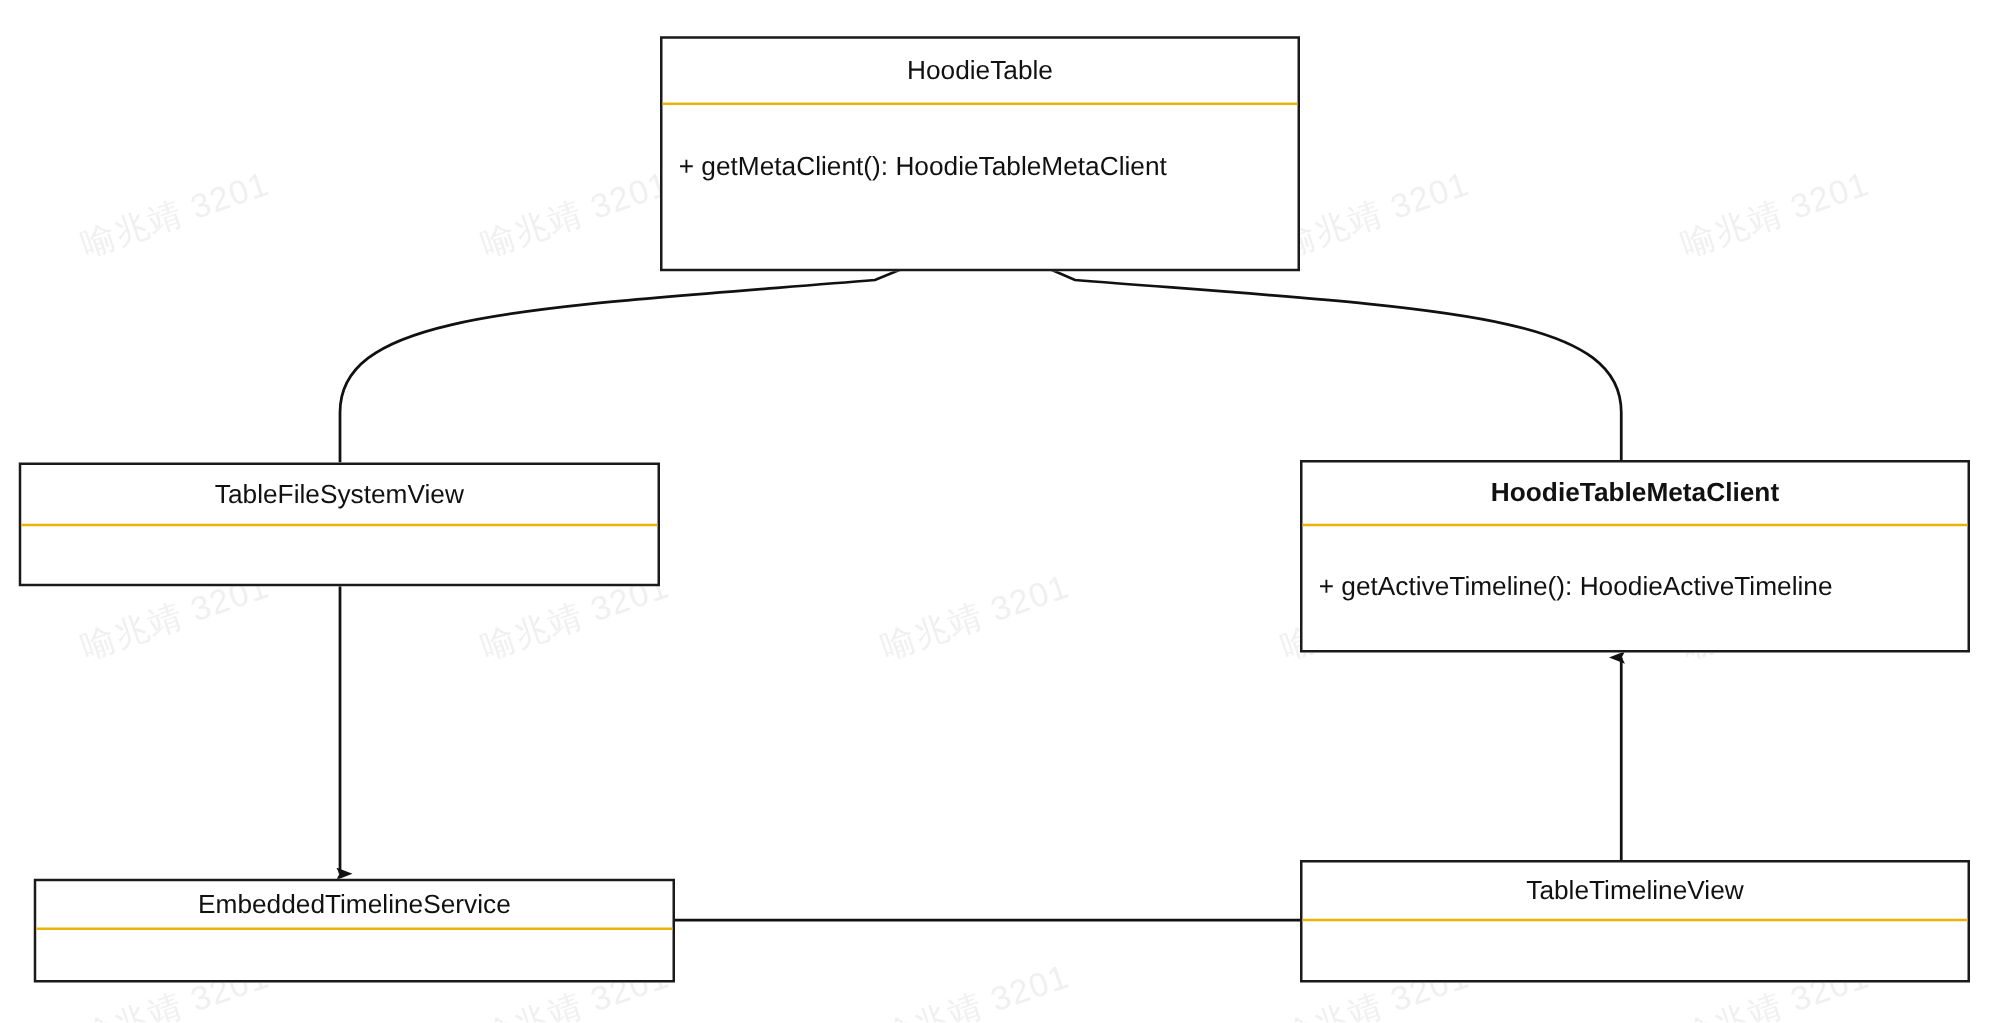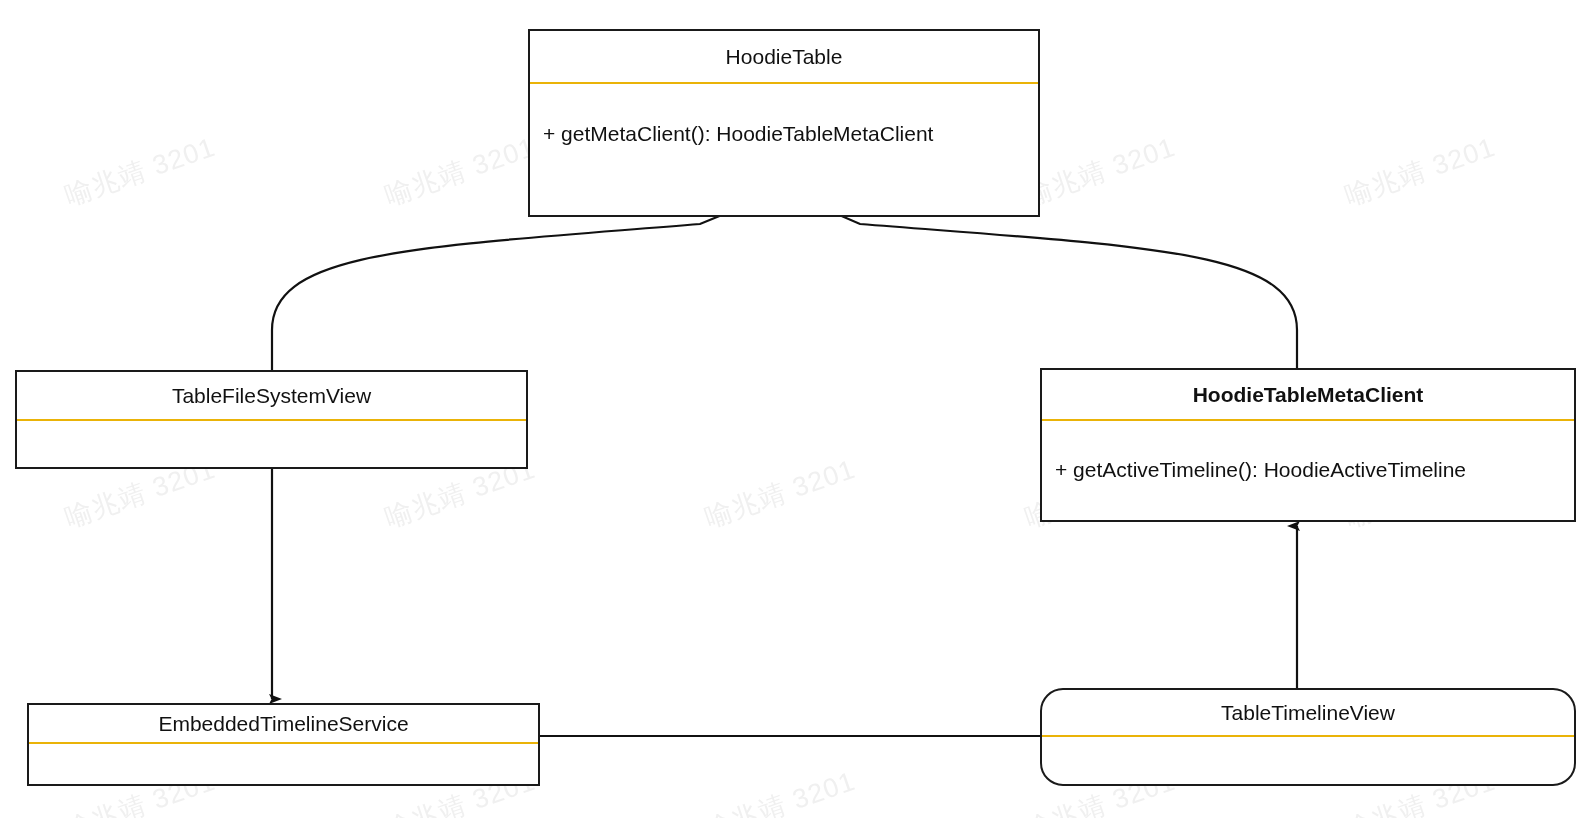--- a/index.html
+++ b/index.html
@@ -89,21 +89,21 @@
   #box-table-file-system-view .uml-class-members { height: 48px; }
 
   #box-hoodie-table-meta-client { left: 1040px; top: 368px; width: 536px; height: 154px; }
   #box-hoodie-table-meta-client .uml-class-name    { height: 49px; font-weight: bold; }
   #box-hoodie-table-meta-client .uml-class-members { height: 101px; padding: 9px 0; }
 
   #box-embedded-timeline-service { left: 15px; top: 703px; width: 513px; height: 83px; margin-left: 12px; }
   #box-embedded-timeline-service .uml-class-name    { height: 37px; }
   #box-embedded-timeline-service .uml-class-members { height: 42px; }
 
-  #box-table-timeline-view { left: 1040px; top: 688px; width: 536px; height: 98px; border-radius: 23px; }
+  #box-table-timeline-view { left: 1040px; top: 688px; width: 536px; height: 98px; }
   #box-table-timeline-view .uml-class-name    { height: 45px; }
   #box-table-timeline-view .uml-class-members { height: 49px; }
 </style>
 </head>
 <body>
 
 <div id="canvas">
 
   <div id="watermark-layer">
     <div class="watermark" style="left:72px;  top:178px;">喻兆靖 3201</div>

